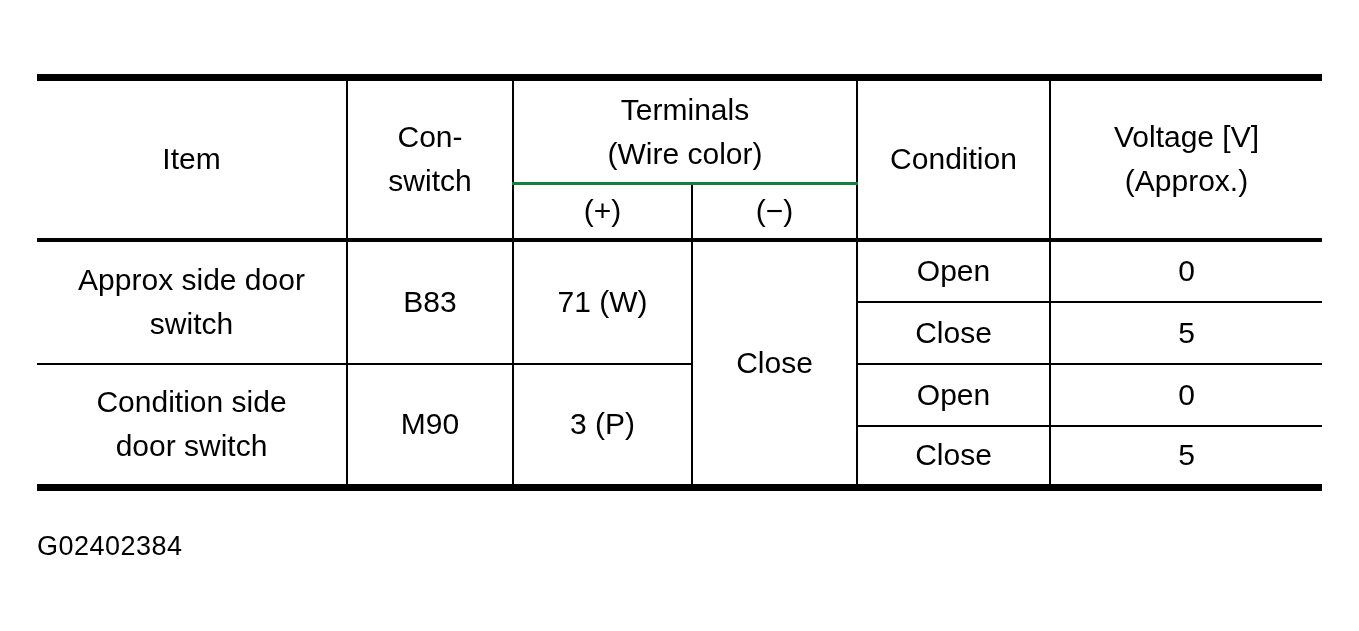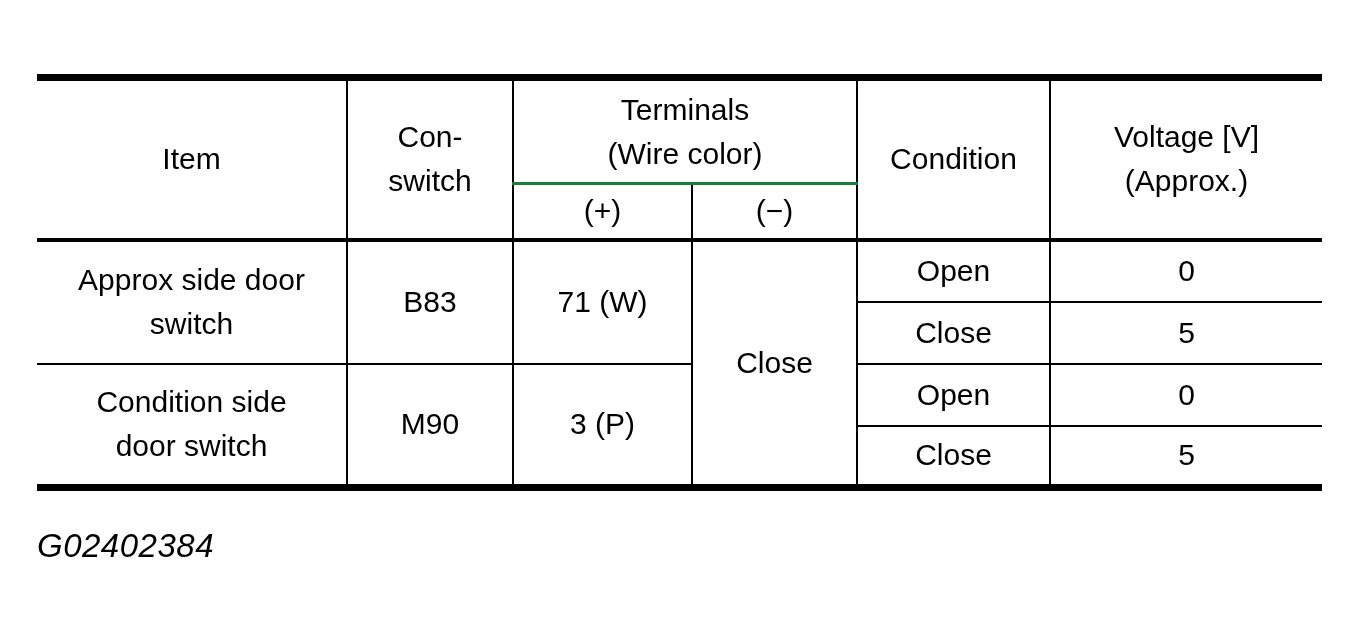--- a/index.html
+++ b/index.html
@@ -54,24 +54,23 @@
     text-align: left;
     padding-left: 24px;
   }
   tr.hrow1 { height: 106px; }
   tr.hrow2 { height: 56px; }
   tbody tr { height: 62px; }
   .figure-id {
     position: absolute;
     left: 37px;
     top: 530px;
-    font-size: 33px;
+    font-size: 27px;
     line-height: 32px;
     letter-spacing: 0.5px;
-    font-style: italic;
   }
 </style>
 </head>
 <body>
 
 <div class="stage">
 
   <div class="tbl-wrap">
     <table class="spec">
       <colgroup>

